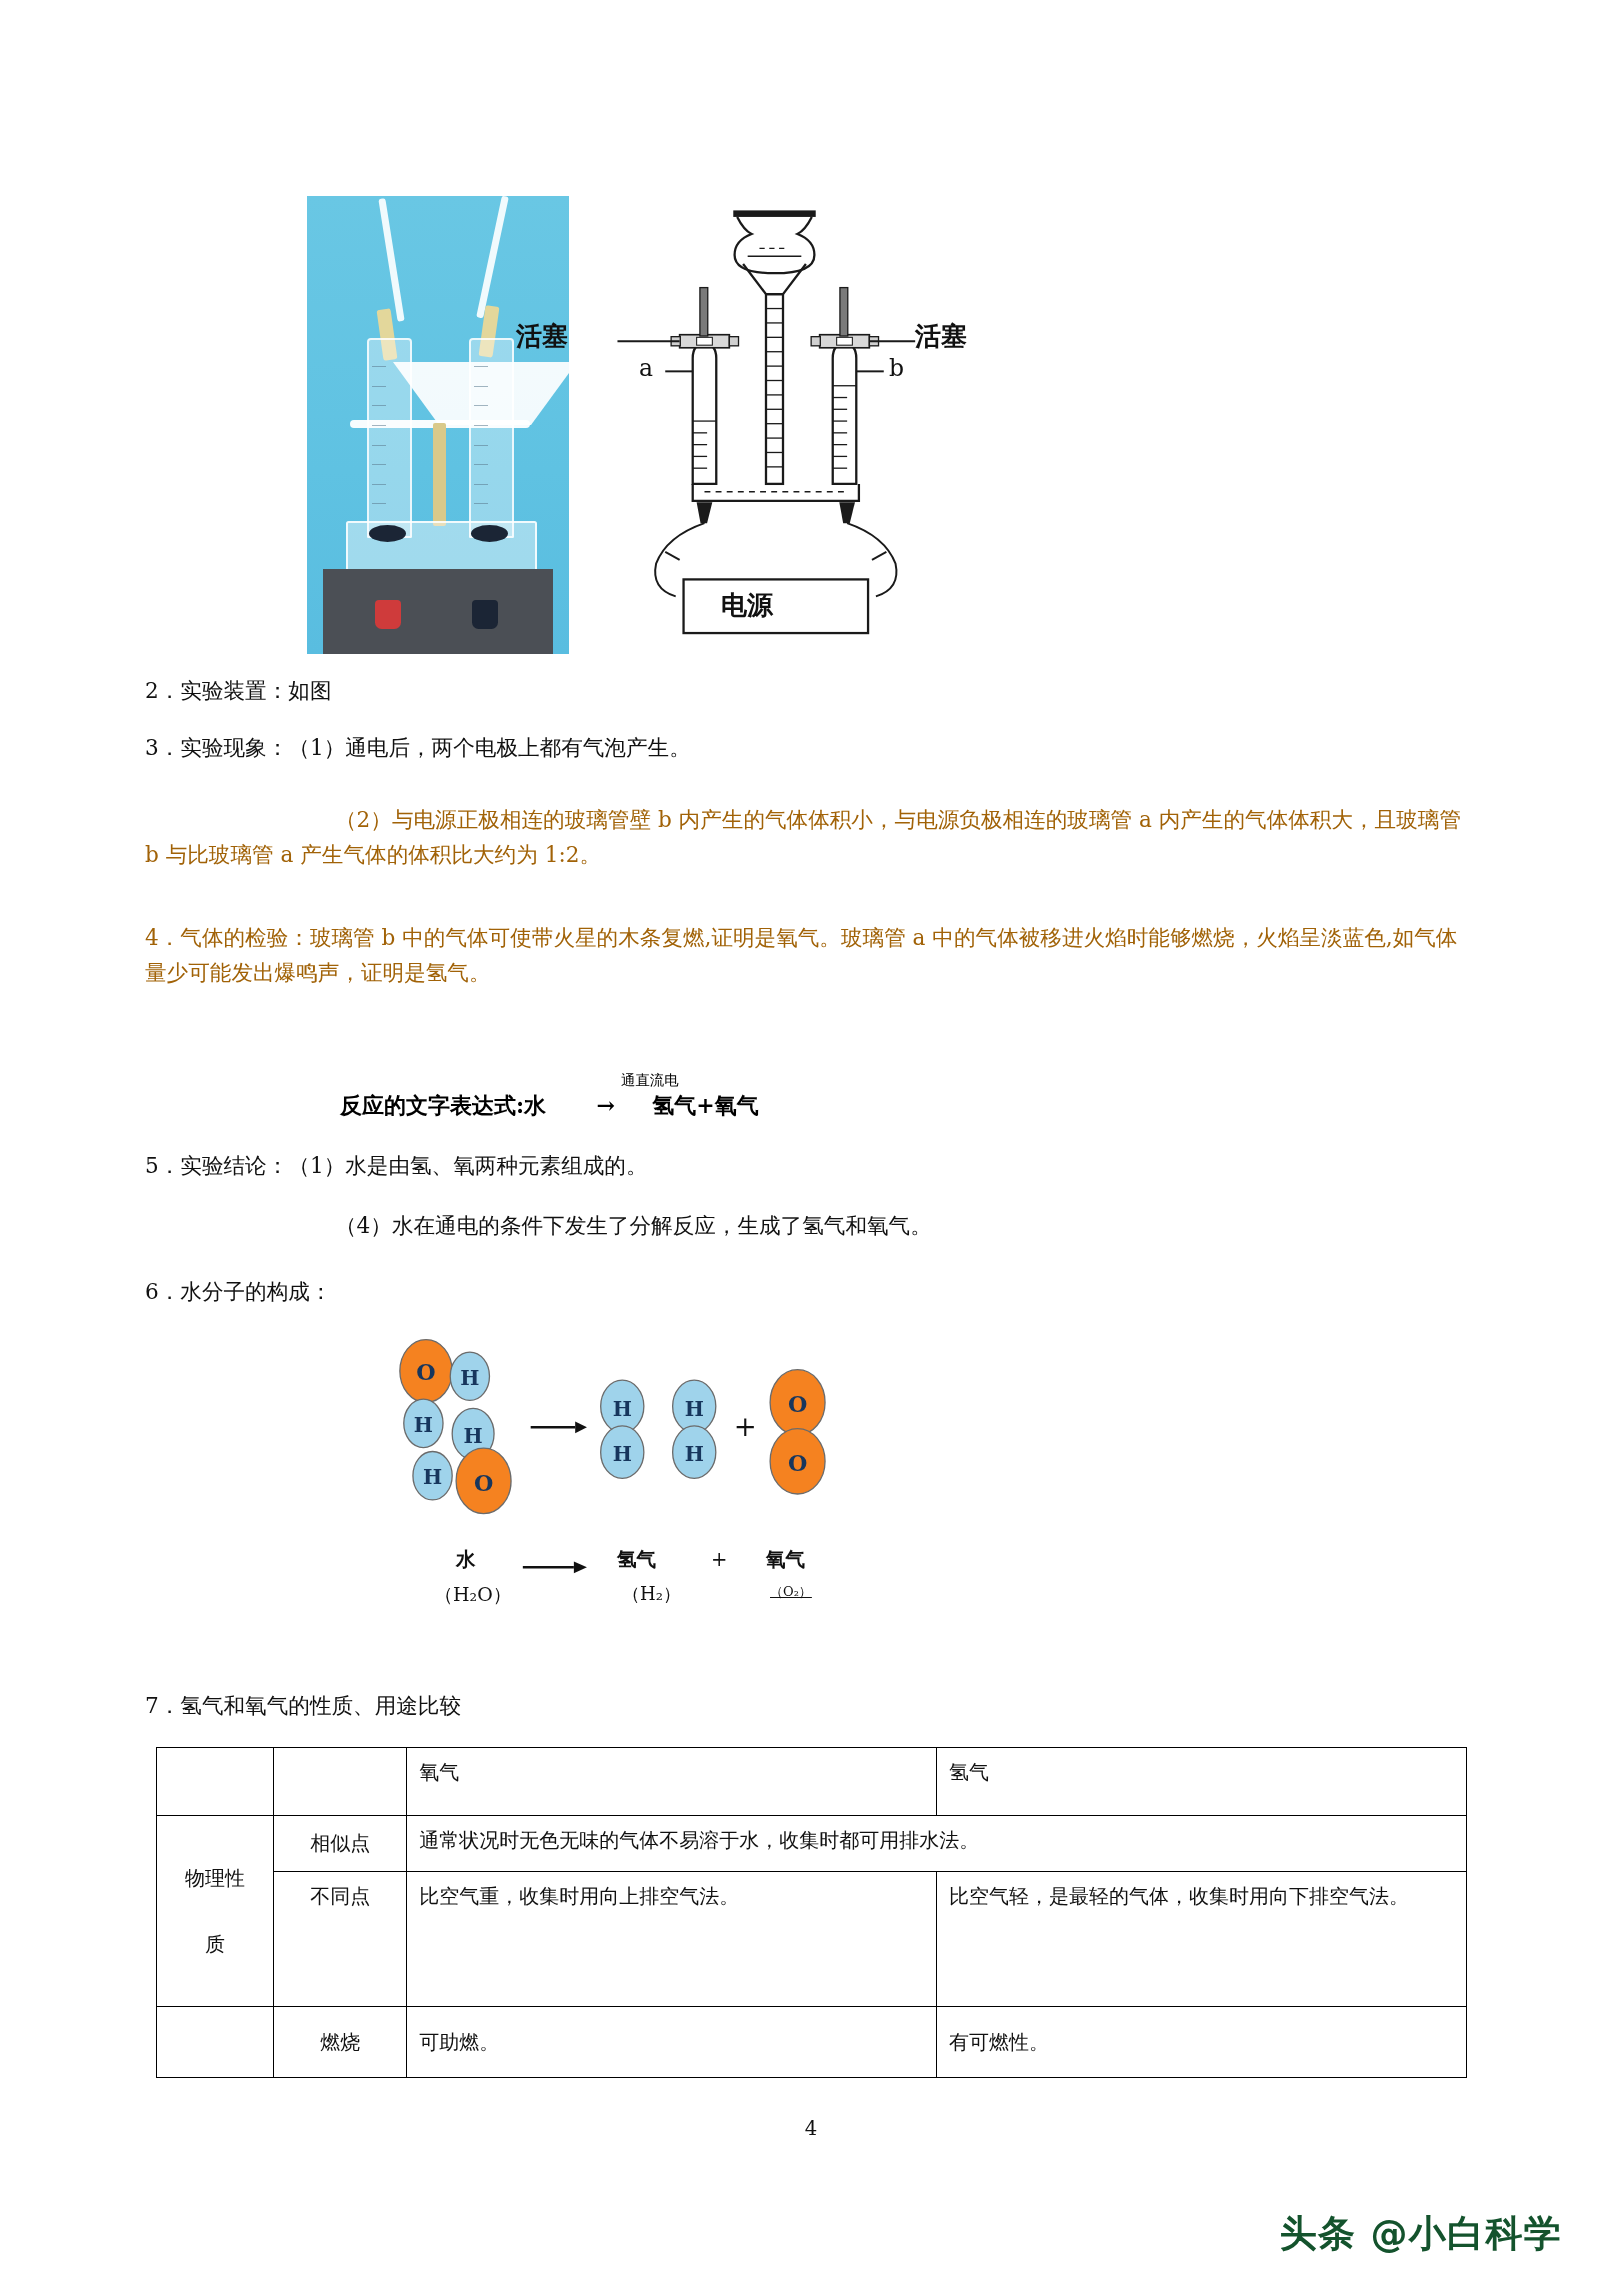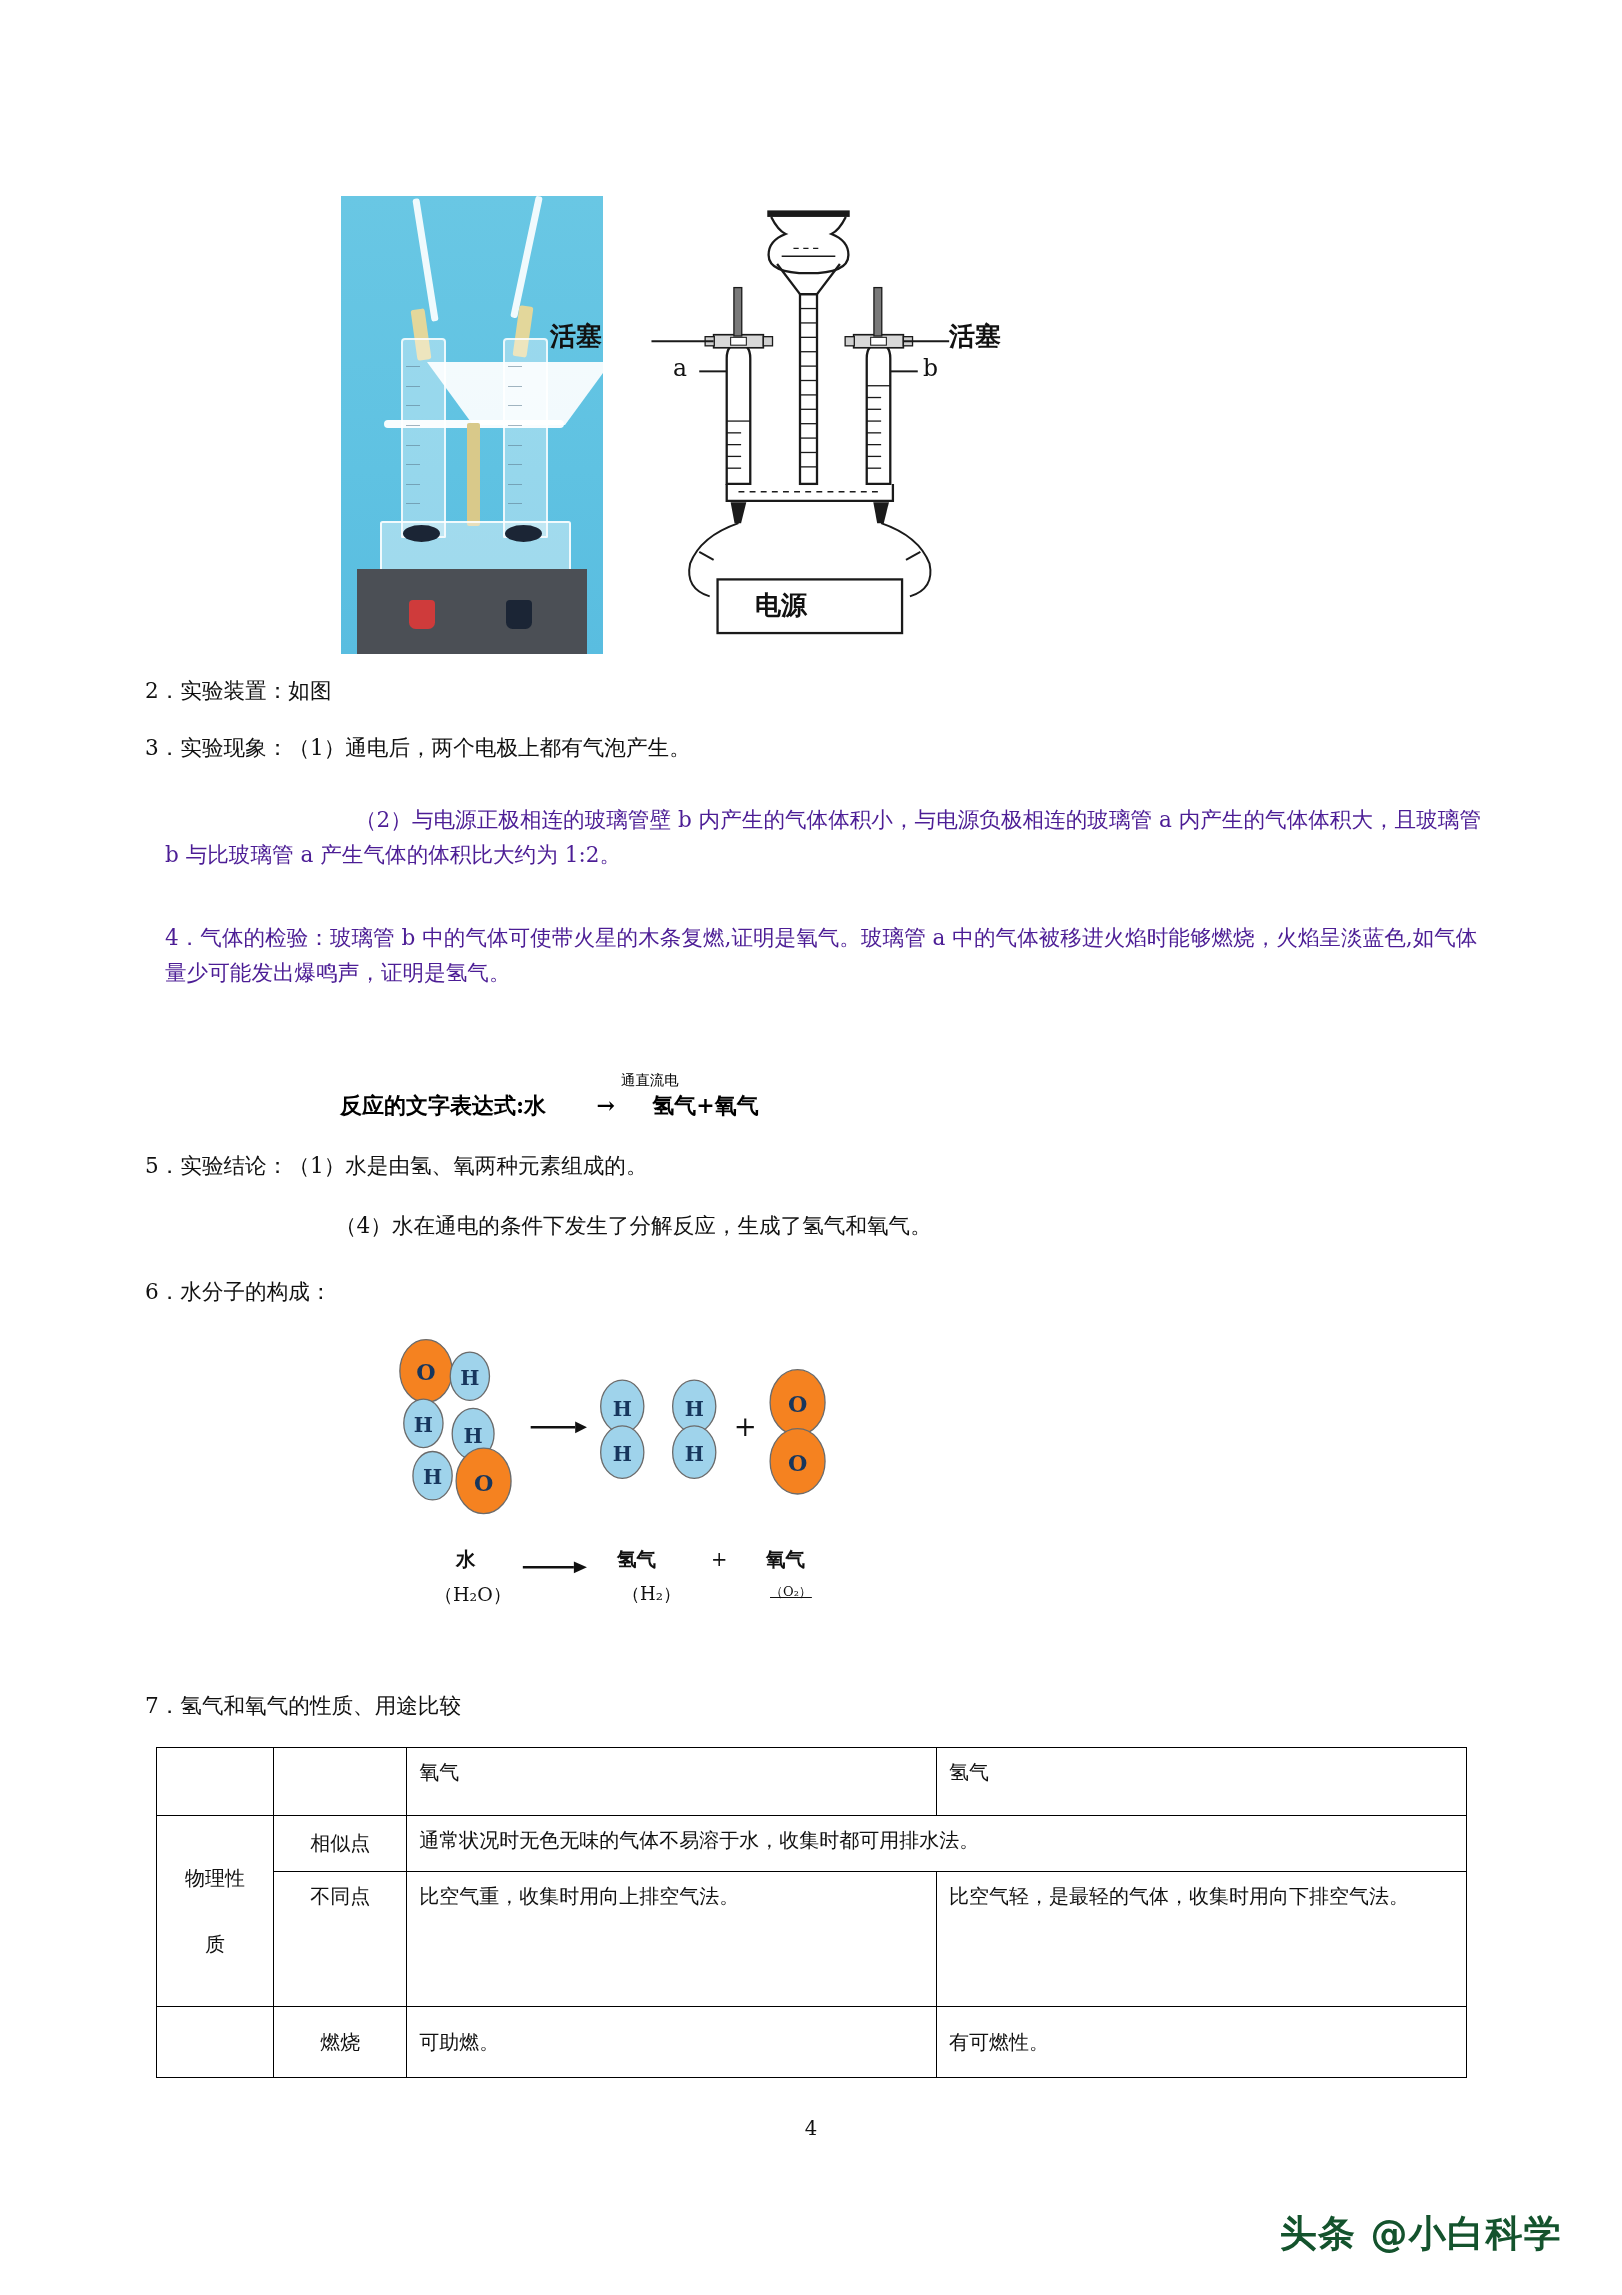--- a/index.html
+++ b/index.html
@@ -19,21 +19,20 @@
     overflow: hidden;
   }
 
   
   .figure-row {
     position: absolute;
     left: 307px;
     top: 196px;
     width: 654px;
     height: 458px;
-    margin-left: 34px;
   }
 
   
   .photo {
     position: absolute;
     left: 0;
     top: 0;
     width: 262px;
     height: 458px;
     background: linear-gradient(180deg, #69c7e4 0%, #5fc2e2 60%, #59bde0 100%);
@@ -162,22 +161,21 @@
     font-size: 21.6px;
     line-height: 1.0;
     color: #111;
     white-space: nowrap;
   }
 
   .para {
     position: absolute;
     font-size: 21.6px;
     line-height: 1.62;
-    color: #4c1d95;
-    margin-left: 20px;
+    color: #a16207;
   }
 
   
   .eq {
     position: absolute;
     font-size: 22px;
     font-weight: 700;
     white-space: nowrap;
   }
   .eq .cond {

